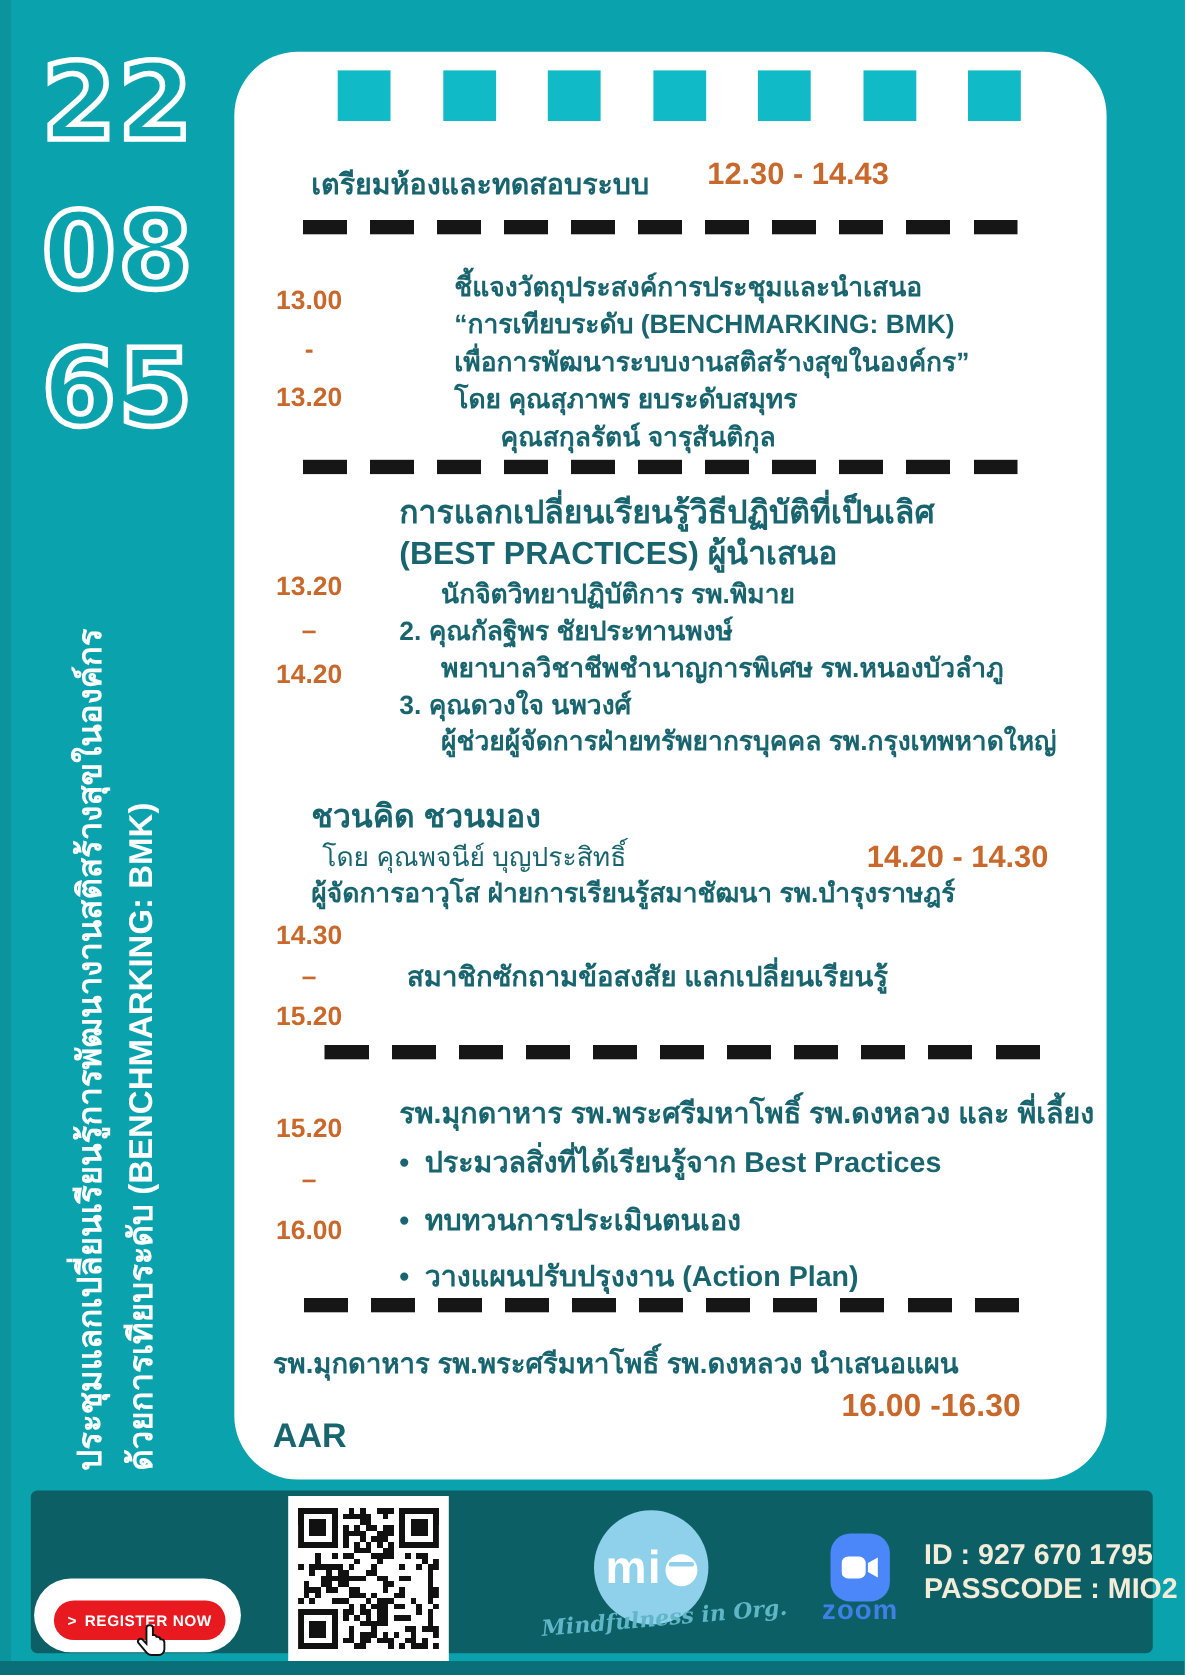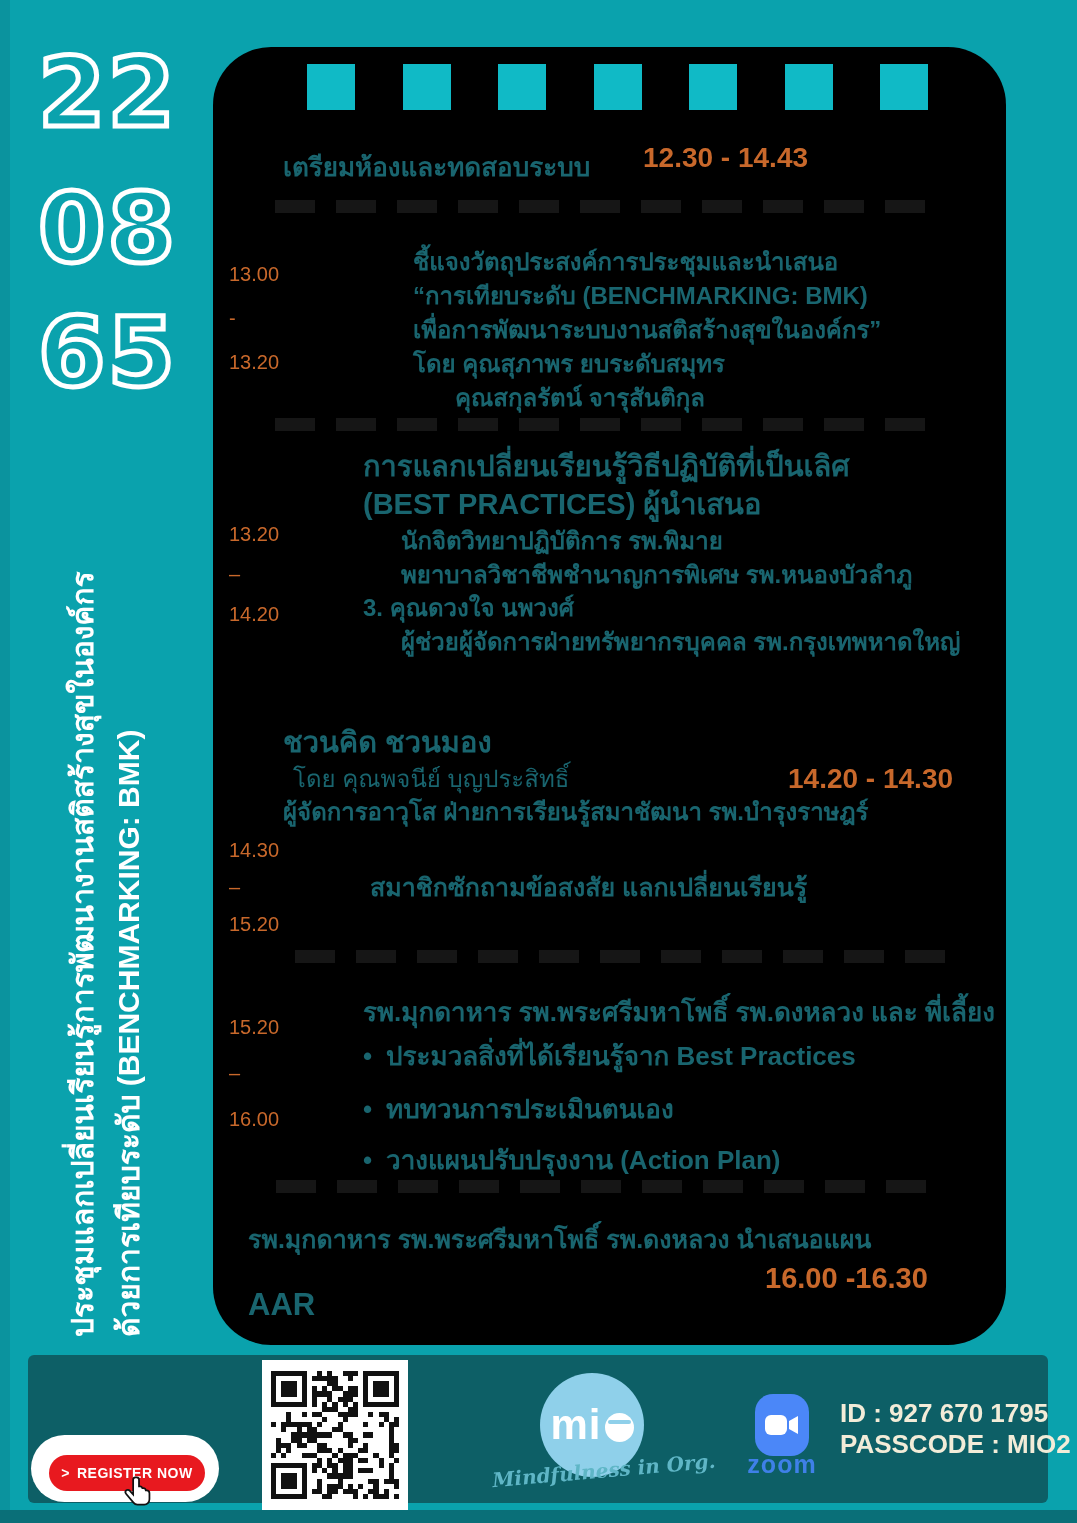--- a/index.html
+++ b/index.html
@@ -11,32 +11,32 @@
   
   .date-num{position:absolute;left:38px;width:152px;text-align:left;font-weight:800;font-size:97px;
             color:transparent;-webkit-text-stroke:5px #ffffff;letter-spacing:2px;
             font-family:"DejaVu Sans",sans-serif;}
   .d1{top:36px}.d2{top:172px}.d3{top:296px}
   .vtitle{position:absolute;left:60px;top:1337px;width:905px;transform-origin:0 0;
           transform:rotate(-90deg);color:#ffffff;font-weight:700;font-size:30px;line-height:46px;
           white-space:nowrap;}
 
   
-  .panel{position:absolute;left:213px;top:47px;width:793px;height:1298px;background:#000000;
+  .panel{position:absolute;left:213px;top:47px;width:793px;height:1298px;background:#ffffff;
          border-radius:58px;color:#19656F;}
   .panel > div{position:absolute;}
   .squares{left:94px;top:17px;display:flex;gap:47.5px;}
   .square{width:48px;height:46px;background:#10BAC6;}
   .divider{height:13px;background:repeating-linear-gradient(90deg,#161616 0 40px,transparent 40px 61px);}
   .div1{left:62px;top:153px;width:650px}
   .div2{left:62px;top:371px;width:650px}
   .div3{left:82px;top:903px;width:660px}
   .div4{left:63px;top:1133px;width:660px}
   .orange{color:#C8682B;}
-  .time-col{width:104px;text-align:left;font-weight:400;font-size:20px;color:#C8682B;}
+  .time-col{width:104px;text-align:center;font-weight:700;font-size:24px;color:#C8682B;}
   .tc2{left:16px;top:205px;line-height:44px}
   .tc3{left:16px;top:467px;line-height:40px}
   .tc5{left:16px;top:785px;line-height:37px}
   .tc6{left:16px;top:957px;line-height:46px}
   .prep-title{left:70px;top:99px;font-size:26px;font-weight:700}
   .prep-time{left:430px;top:95px;font-size:28px;font-weight:700}
   .opening-block{left:200px;top:198px;font-size:24px;line-height:34px;font-weight:700}
   .indent{padding-left:42px}
   .bp-title{left:150px;top:400px;font-size:29px;line-height:38px;font-weight:700}
   .bp-list{left:150px;top:477px;font-size:24px;line-height:33.5px;font-weight:700}
@@ -126,20 +126,21 @@
       <div>การแลกเปลี่ยนเรียนรู้วิธีปฏิบัติที่เป็นเลิศ</div>
       <div>(BEST PRACTICES)  ผู้นำเสนอ</div>
     </div>
     <div class="time-col tc3">
       <div>13.20</div>
       <div>–</div>
       <div>14.20</div>
     </div>
     <div class="bp-list">
       <div class="role">นักจิตวิทยาปฏิบัติการ รพ.พิมาย</div>
+      <div>2. คุณกัลฐิพร ชัยประทานพงษ์</div>
       <div class="role">พยาบาลวิชาชีพชำนาญการพิเศษ รพ.หนองบัวลำภู</div>
       <div>3. คุณดวงใจ นพวงศ์</div>
       <div class="role">ผู้ช่วยผู้จัดการฝ่ายทรัพยากรบุคคล รพ.กรุงเทพหาดใหญ่</div>
     </div>
 
     <div class="ref-title">ชวนคิด ชวนมอง</div>
     <div class="ref-by">โดย คุณพจนีย์ บุญประสิทธิ์</div>
     <div class="ref-role">ผู้จัดการอาวุโส ฝ่ายการเรียนรู้สมาชัฒนา รพ.บำรุงราษฎร์</div>
     <div class="ref-time orange">14.20 - 14.30</div>
 

